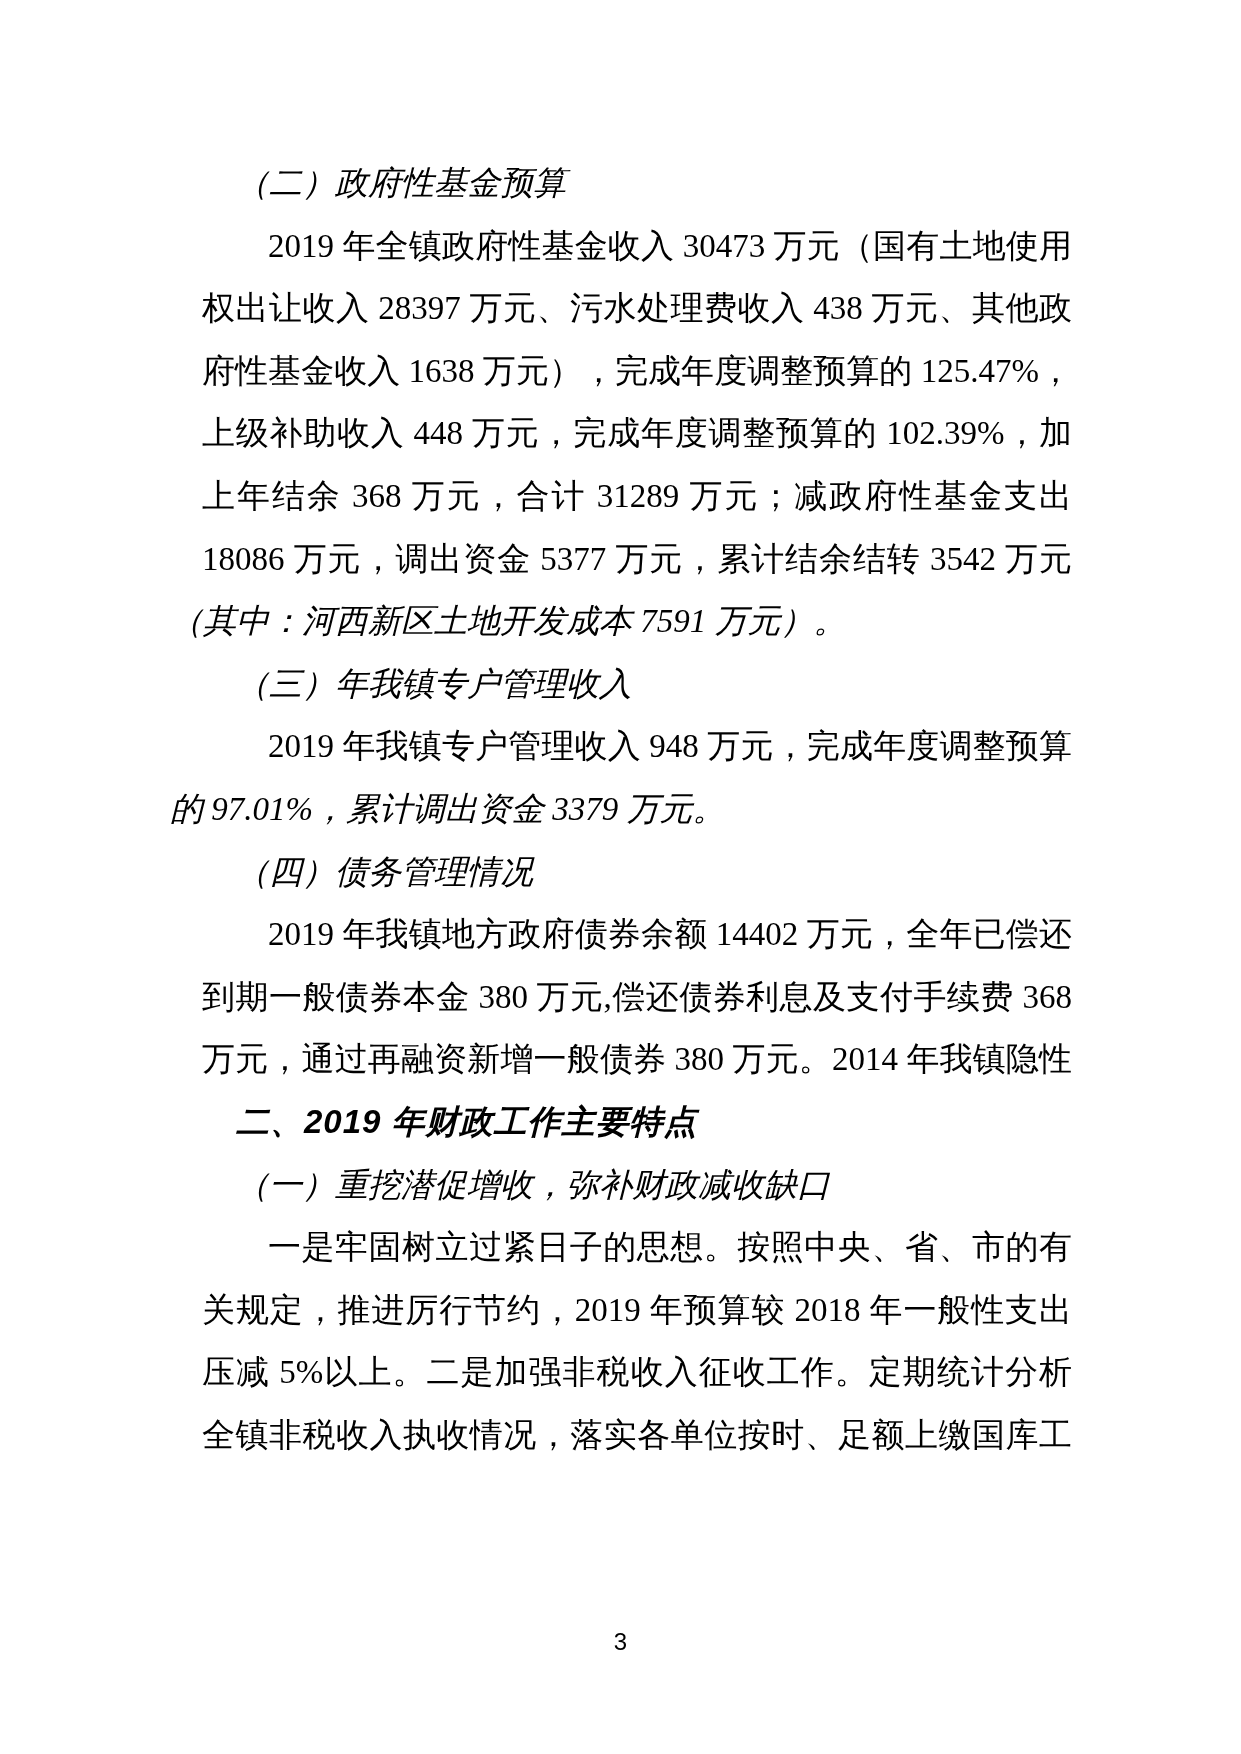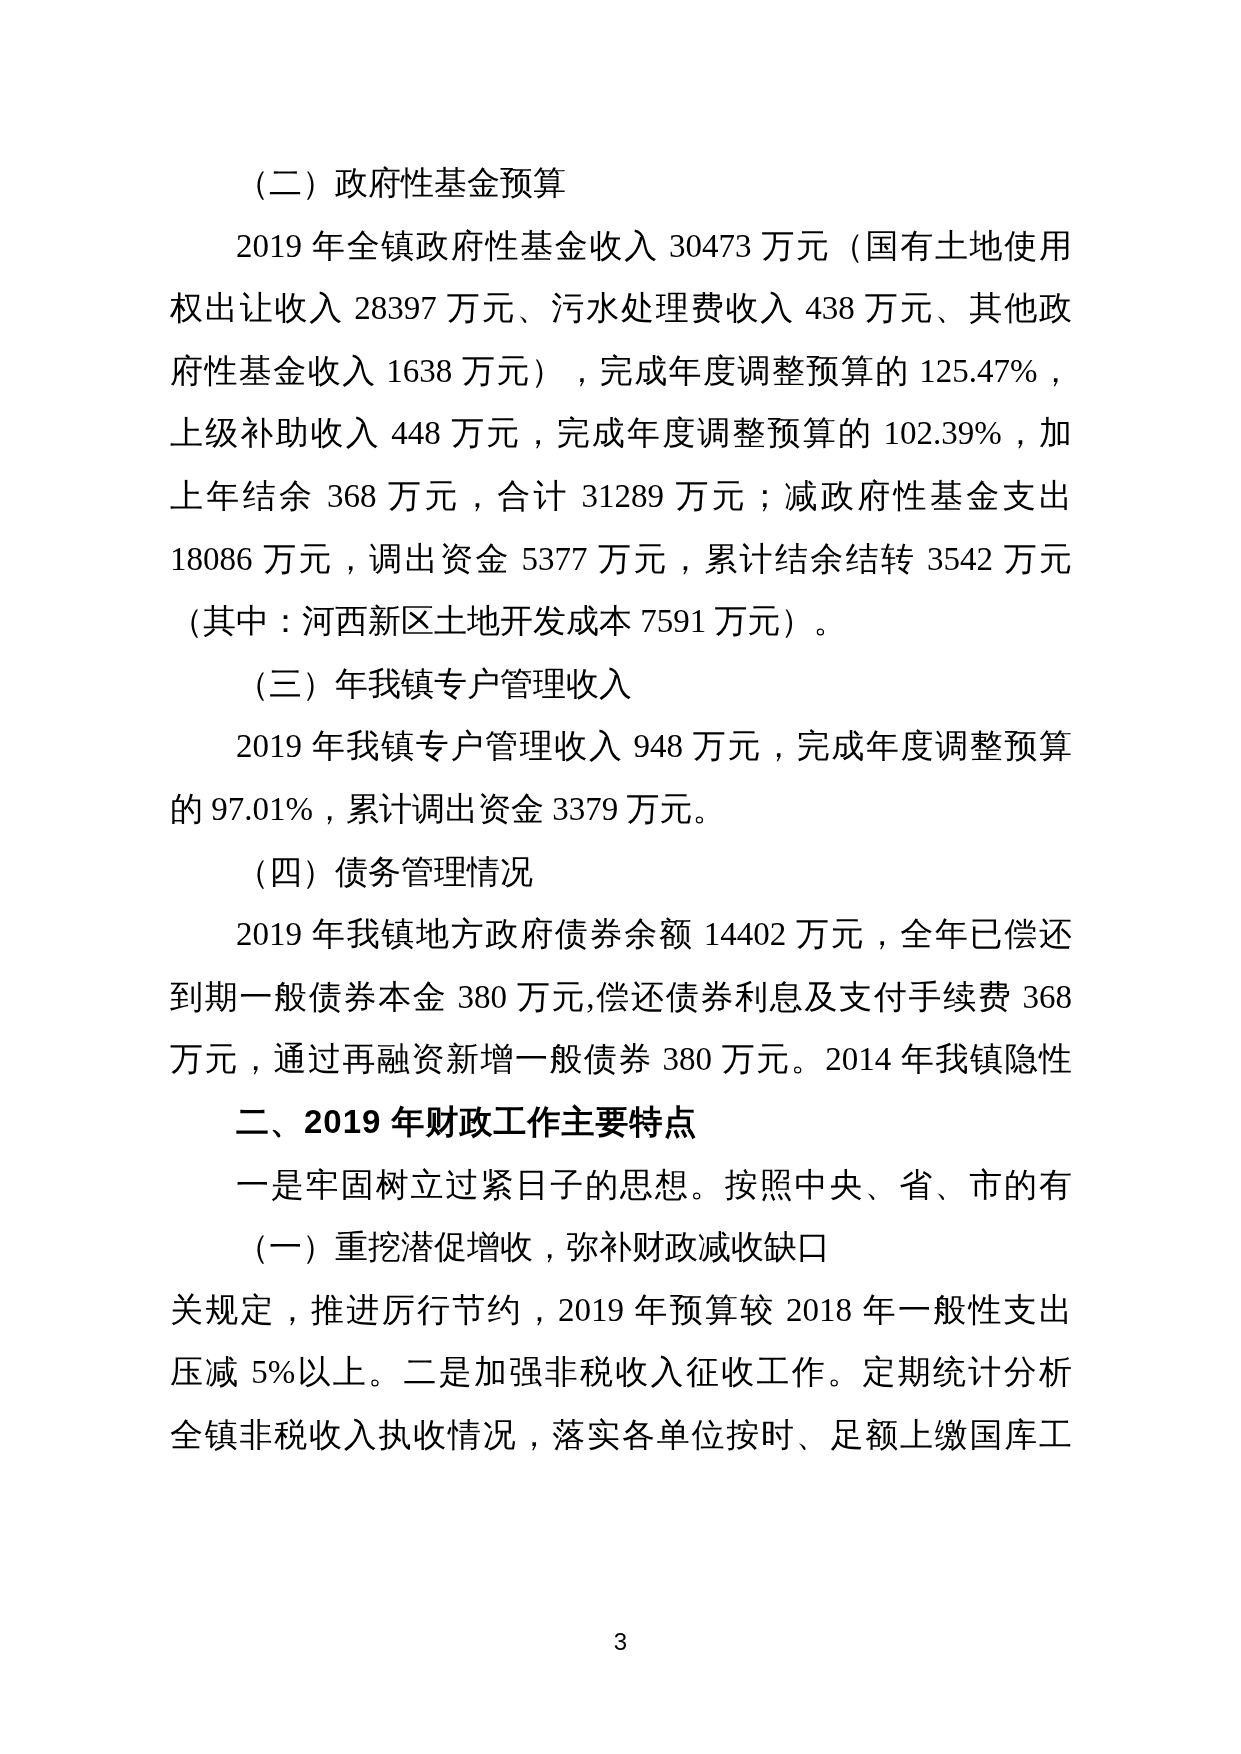--- a/index.html
+++ b/index.html
@@ -26,25 +26,27 @@
   }
   .line {
     height: 62.6px;
     line-height: 62.6px;
     overflow: hidden;
   }
   
   .j {
     text-align: justify;
     text-align-last: justify;
+    margin-left: 32px;
   }
   
   .l {
     text-align: center;
     text-align-last: left;
+    font-style: italic;
   }
   
   .ind {
     text-indent: 66px;
   }
   .bold-heading {
     font-family: "Liberation Sans", "DejaVu Sans", sans-serif;
     font-weight: bold;
     letter-spacing: 1px;
   }
@@ -81,23 +83,23 @@
     <div class="line l">的 97.01%，累计调出资金 3379 万元。</div>
 
     <div class="line l ind">（四）债务管理情况</div>
 
     <div class="line j ind">2019 年我镇地方政府债券余额 14402 万元，全年已偿还</div>
     <div class="line j">到期一般债券本金 380 万元,偿还债券利息及支付手续费 368</div>
     <div class="line j">万元，通过再融资新增一般债券 380 万元。2014 年我镇隐性</div>
 
     <div class="line l ind bold-heading">二、2019 年财政工作主要特点</div>
 
+    <div class="line l ind">（一）重挖潜促增收，弥补财政减收缺口</div>
+
     <div class="line j ind">一是牢固树立过紧日子的思想。按照中央、省、市的有</div>
-
-    <div class="line l ind">（一）重挖潜促增收，弥补财政减收缺口</div>
     <div class="line j">关规定，推进厉行节约，2019 年预算较 2018 年一般性支出</div>
     <div class="line j">压减 5%以上。二是加强非税收入征收工作。定期统计分析</div>
     <div class="line j">全镇非税收入执收情况，落实各单位按时、足额上缴国库工</div>
 
   </div>
 
   <div class="page-number">3</div>
 </div>
 
 </body></html>

